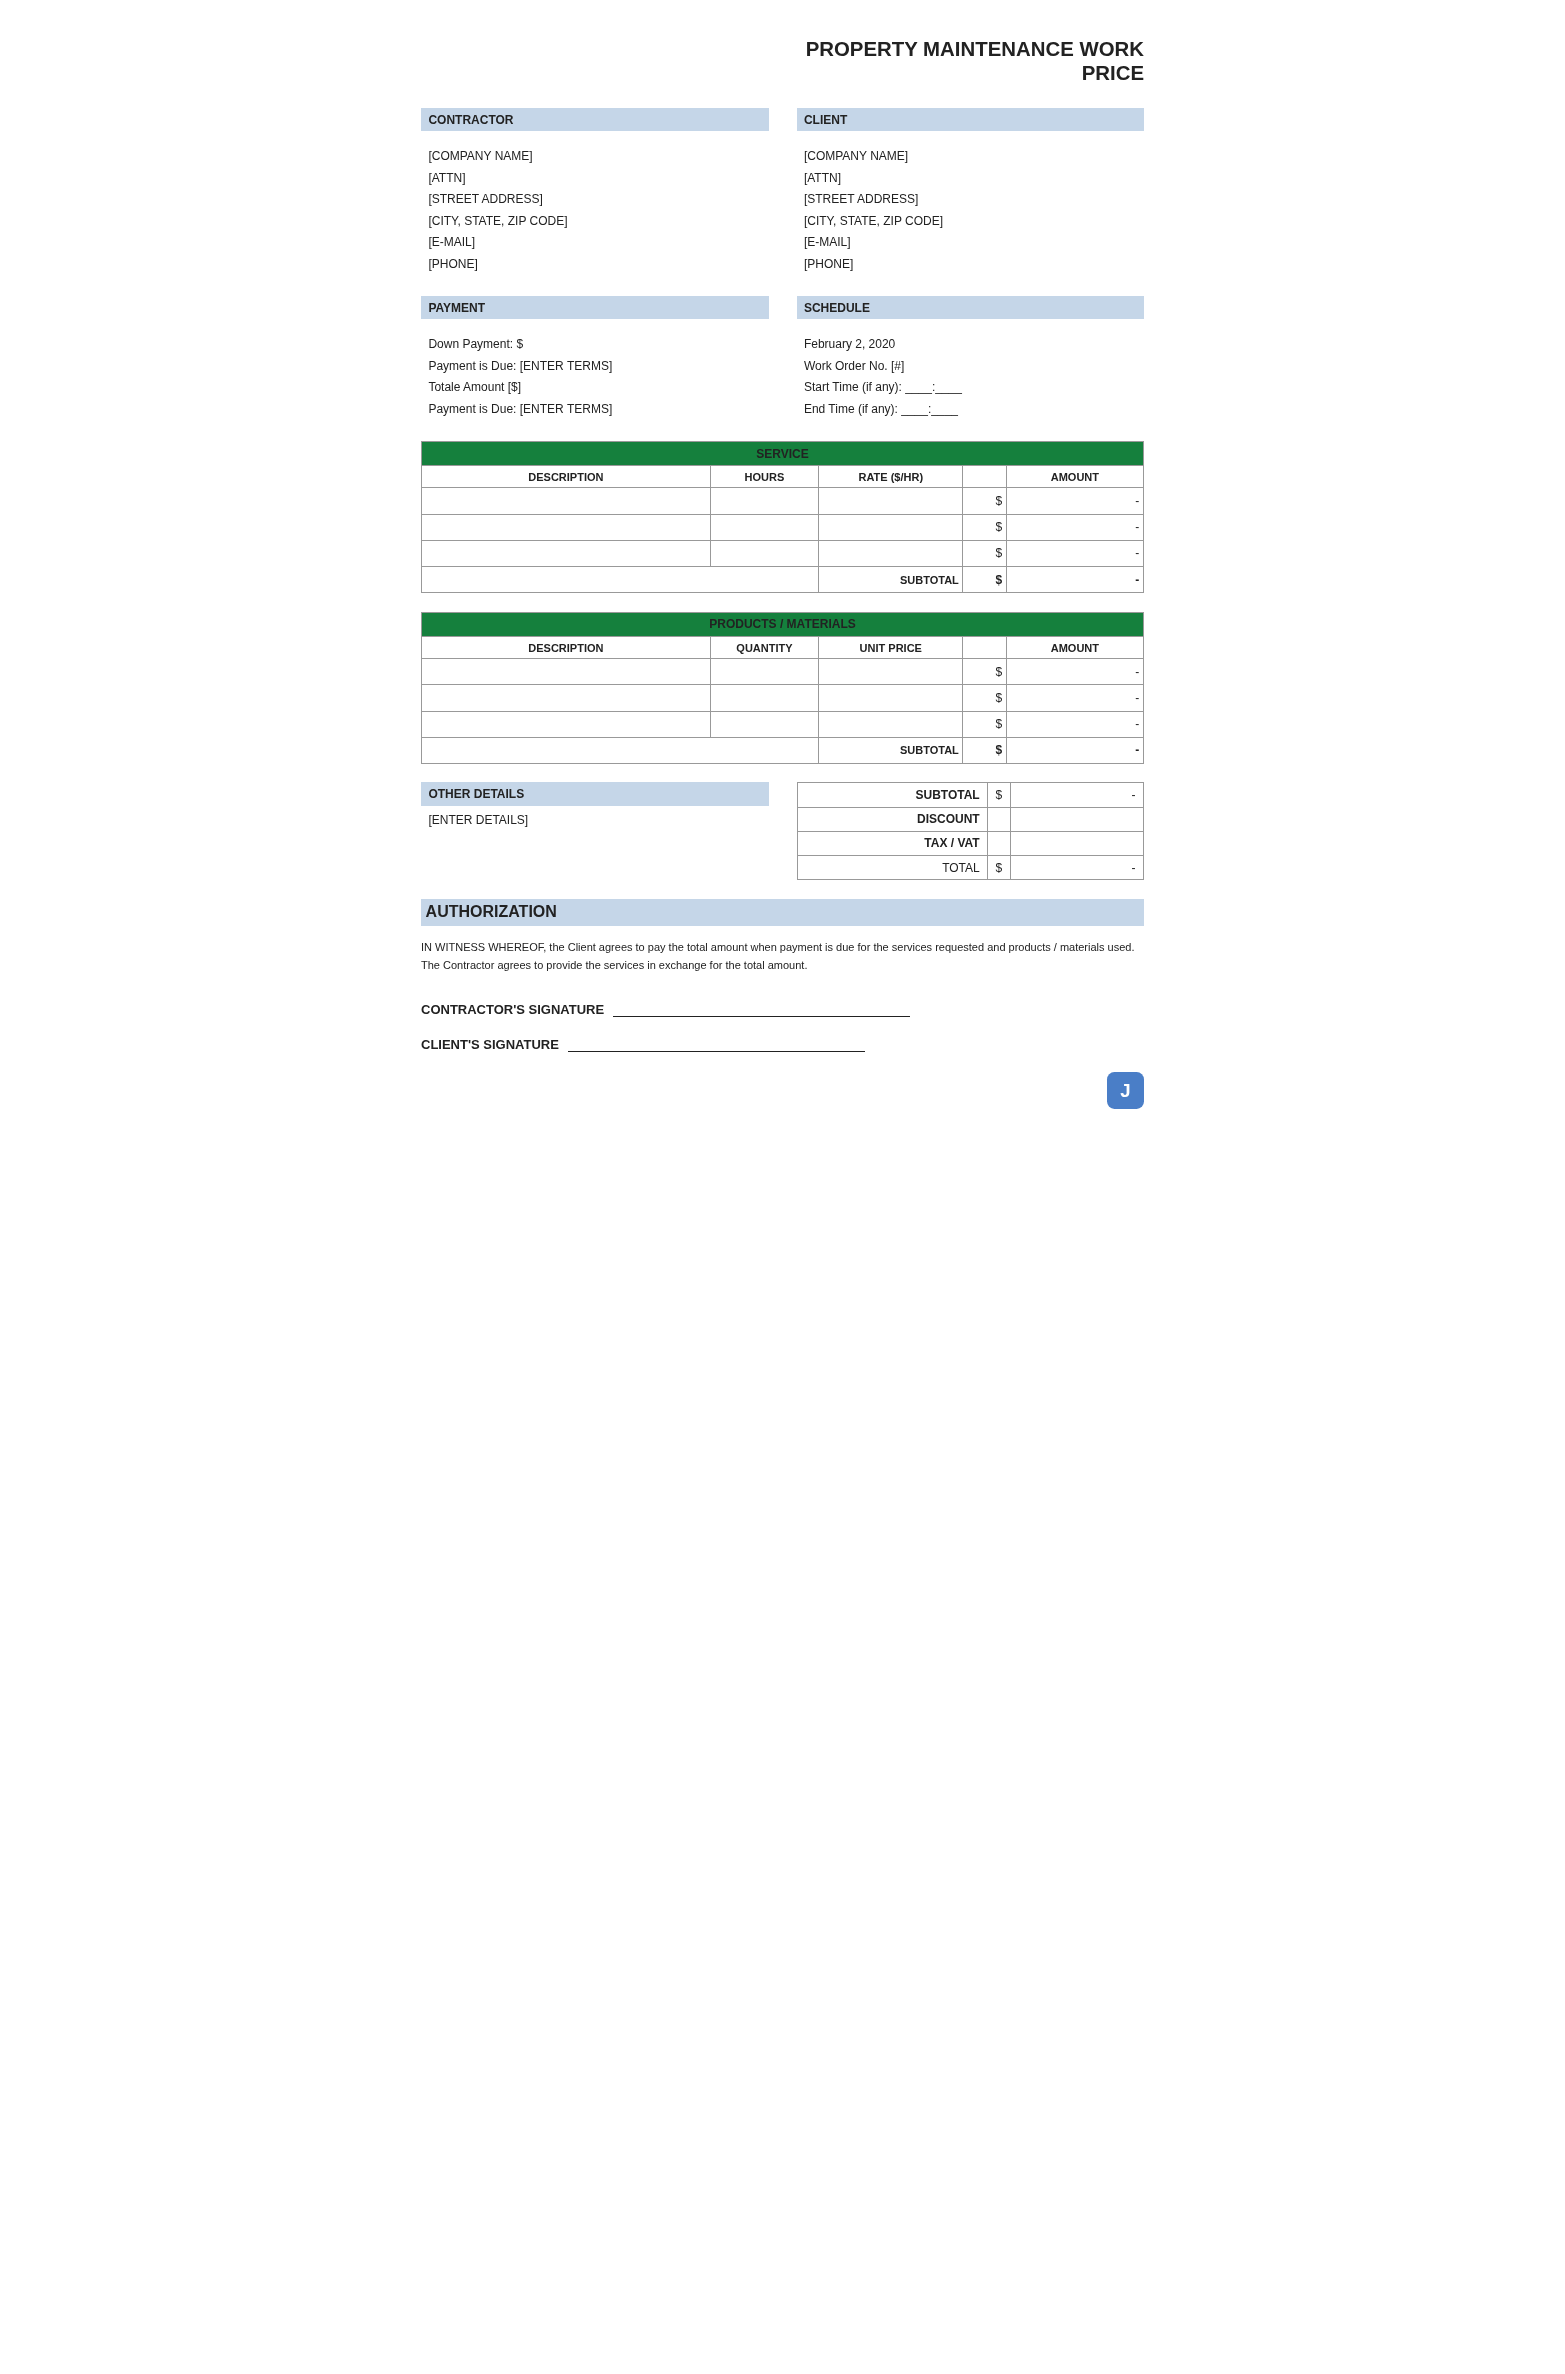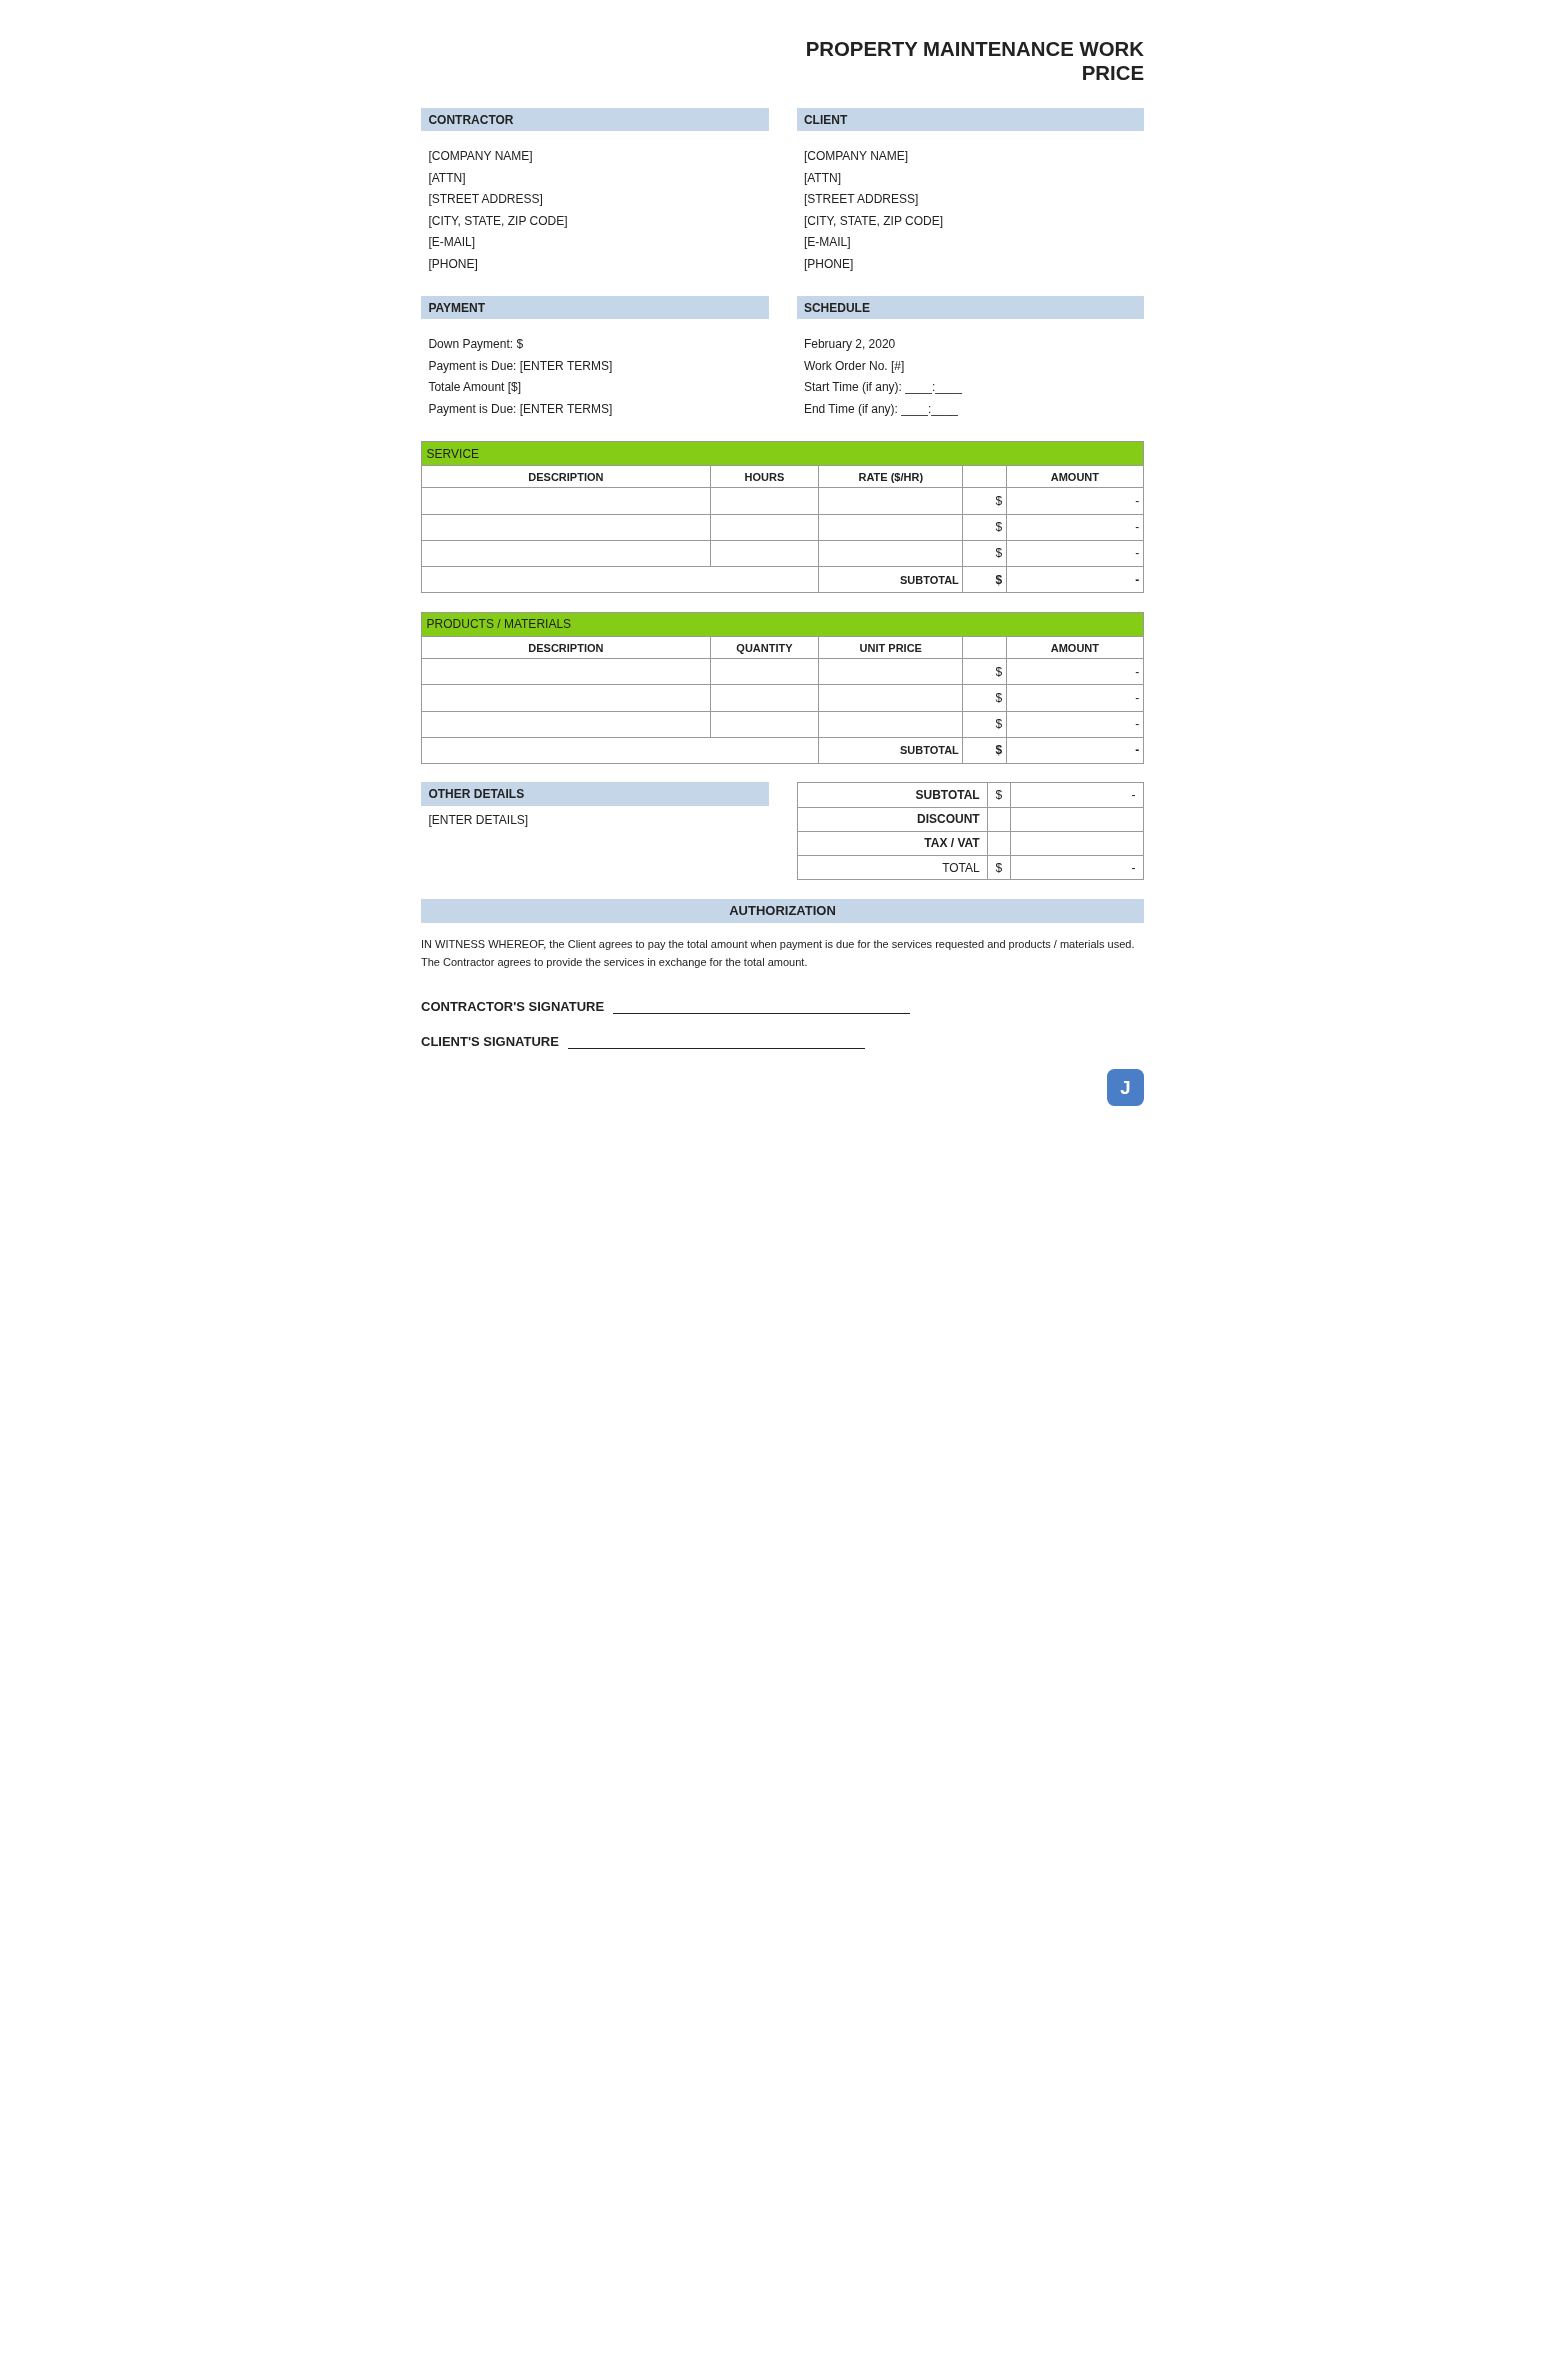--- a/index.html
+++ b/index.html
@@ -41,23 +41,23 @@
     .section-body p {
       margin: 0;
     }
     
     .full-table {
       width: 100%;
       border-collapse: collapse;
       margin-bottom: 18.6px;
     }
     .full-table .table-header-main {
-      background: #84cc16;
-      text-align: left;
-      font-weight: normal;
+      background: #15803d;
+      text-align: center;
+      font-weight: bold;
       font-size: 12px;
       padding: 4.6px;
       border: 0.9px solid #999;
     }
     .full-table .col-header {
       text-align: center;
       font-weight: bold;
       font-size: 11px;
       padding: 4.6px 3.7px;
       border: 0.9px solid #999;
@@ -120,23 +120,22 @@
     .totals-table .value-cell {
       text-align: right;
       min-width: 56px;
     }
     .auth-section {
       margin-top: 9.3px;
       margin-bottom: 18.6px;
     }
     .auth-header {
       background: #c5d6e8;
-      text-align: center;
-      font-weight: bold;
-      font-size: 13px;
+      font-weight: bold;
+      font-size: 16px;
       padding: 4.6px;
       margin-bottom: 13px;
     }
     .auth-text {
       font-size: 11px;
       line-height: 1.6;
       margin-bottom: 28px;
     }
     .signature-line {
       display: flex;

